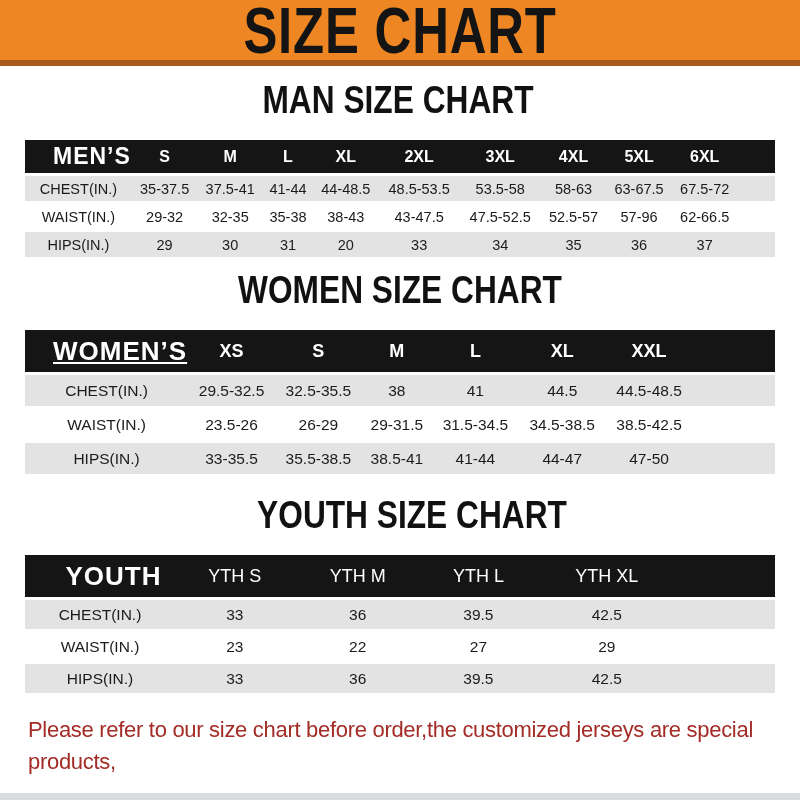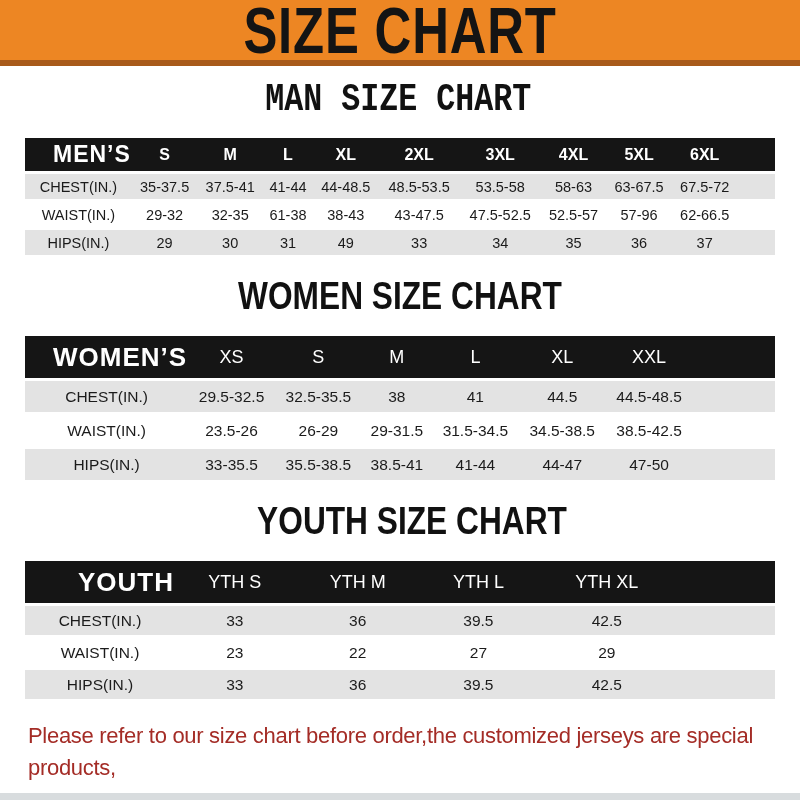--- a/index.html
+++ b/index.html
@@ -46,39 +46,39 @@
   }
   .section-heading .ht {
     display: inline-block;
     font-size: 36px;
     font-weight: bold;
     color: #111;
     letter-spacing: 0px;
     transform: scale(0.88, 1.08);
     white-space: nowrap;
   }
-  .sh-men   { margin: 16px 4px 12px 0; font-family: Liberation Mono, monospace; }
-  .sh-women { margin: 20px 0 12px 0; }
+  .sh-men   { margin: 16px 4px 12px 0; }
+  .sh-women { margin: 12px 0 12px 0; }
   .sh-youth { margin: 20px 0 12px 4px; padding-left: 20px; }
 
   table.size-table {
     width: 750px;
     margin: 0 auto;
     border-collapse: separate;
     border-spacing: 0 3px;
     table-layout: auto;
   }
   table.size-table thead th {
     background: var(--header_bar);
     color: var(--header_text);
     text-align: center;
     white-space: nowrap;
   }
   table.size-table thead th.corner {
-    text-align: right;
+    text-align: center;
     padding-left: 28px;
     letter-spacing: 1px;
     font-weight: bold;
   }
   table.size-table tbody td {
     text-align: center;
     white-space: nowrap;
     color: var(--text);
   }
   table.size-table tbody tr:nth-child(odd) td { background: var(--row_stripe); }
@@ -88,22 +88,22 @@
   .tbl-men thead tr { height: 33px; }
   .tbl-men tbody tr { height: 25px; }
   .tbl-men thead th.corner { width: 14%; font-size: 23px; }
   .tbl-men thead th.col { font-size: 16px; font-weight: bold; }
   .tbl-men tbody td { font-size: 14.5px; }
   .tbl-men .col-spacer { width: 5%; }
 
   
   .tbl-women thead tr { height: 42px; }
   .tbl-women tbody tr { height: 31px; }
-  .tbl-women thead th.corner { width: 21%; font-size: 26px; }
-  .tbl-women thead th.col { font-size: 18px; font-weight: normal; }
+  .tbl-women thead th.corner { width: 21%; font-size: 26px; text-decoration: underline; }
+  .tbl-women thead th.col { font-size: 18px; font-weight: bold; }
   .tbl-women tbody td { font-size: 15.5px; }
   .tbl-women .col-spacer { width: 11%; }
 
   
   .tbl-youth thead tr { height: 42px; }
   .tbl-youth tbody tr { height: 29px; }
   .tbl-youth thead th.corner { width: 20%; font-size: 26px; letter-spacing: 2px; margin-left: 40px; }
   .tbl-youth thead th.col { font-size: 18px; font-weight: normal; }
   .tbl-youth tbody td { font-size: 15.5px; }
   .tbl-youth .col-spacer { width: 13%; }
@@ -159,35 +159,35 @@
         <td class="val">53.5-58</td>
         <td class="val">58-63</td>
         <td class="val">63-67.5</td>
         <td class="val">67.5-72</td>
         <td class="col-spacer"></td>
       </tr>
       <tr>
         <td class="row-label">WAIST(IN.)</td>
         <td class="val">29-32</td>
         <td class="val">32-35</td>
-        <td class="val">61-38</td>
+        <td class="val">35-38</td>
         <td class="val">38-43</td>
         <td class="val">43-47.5</td>
         <td class="val">47.5-52.5</td>
         <td class="val">52.5-57</td>
         <td class="val">57-96</td>
         <td class="val">62-66.5</td>
         <td class="col-spacer"></td>
       </tr>
       <tr>
         <td class="row-label">HIPS(IN.)</td>
         <td class="val">29</td>
         <td class="val">30</td>
         <td class="val">31</td>
-        <td class="val">49</td>
+        <td class="val">20</td>
         <td class="val">33</td>
         <td class="val">34</td>
         <td class="val">35</td>
         <td class="val">36</td>
         <td class="val">37</td>
         <td class="col-spacer"></td>
       </tr>
     </tbody>
   </table>
 

